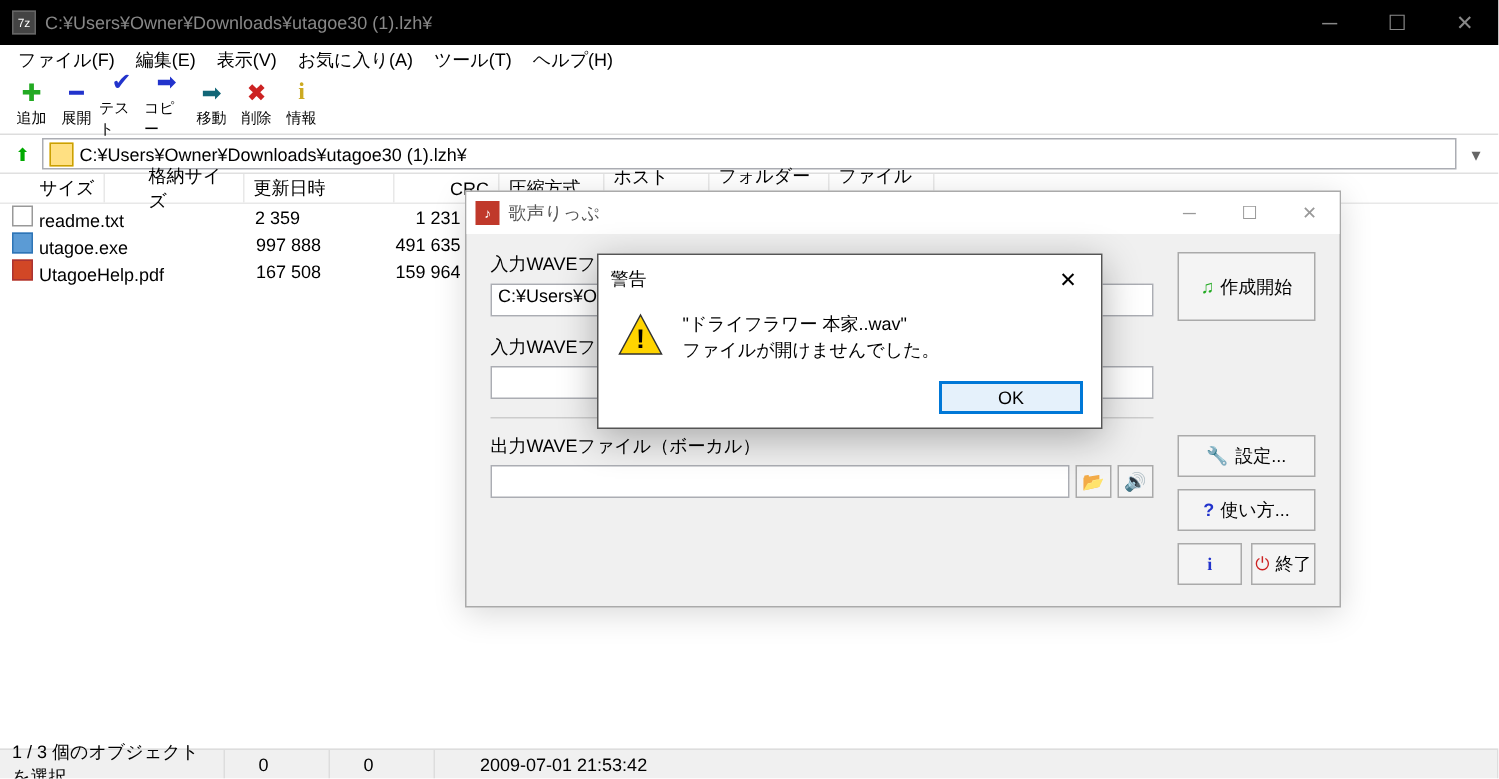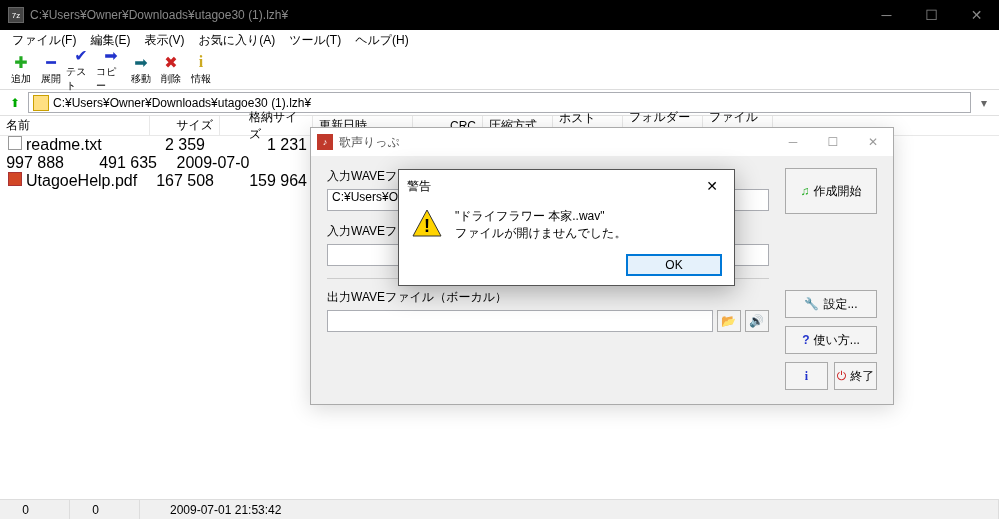--- a/index.html
+++ b/index.html
@@ -31,21 +31,21 @@
 .col-psize { width: 70px; justify-content: flex-end; margin-left: 23px; }
 .col-date { width: 100px; text-align: center; }
 .col-crc { width: 70px; justify-content: flex-end; }
 .col-method { width: 70px; }
 .col-host { width: 70px; }
 .col-folders { width: 80px; justify-content: flex-end; }
 .col-files { width: 70px; justify-content: flex-end; }
 
 .listbody { background: #fff; }
 .row { height: 18px; display: flex; align-items: center; }
-.row .cell { padding: 0 6px; font-size: 16px; }
+.row .cell { padding: 0 6px; font-size: 12px; }
 .row .fic { width: 14px; height: 14px; margin: 0 4px 0 2px; display: inline-block; }
 .fic.txt { background: #fff; border: 1px solid #999; }
 .fic.exe { background: #5b9bd5; border: 1px solid #2e75b6; }
 .fic.pdf { background: #d24726; border: 1px solid #a33; }
 
 .status { position: absolute; bottom: 0; left: 0; right: 0; height: 20px; background: #f0f0f0; border-top: 1px solid #ddd; display: flex; align-items: center; font-size: 12px; }
 .status div { padding: 0 8px; border-right: 1px solid #ddd; height: 100%; display: flex; align-items: center; }
 .status .s1 { width: 150px; }
 .status .s2 { width: 70px; justify-content: flex-end; padding-right: 40px; }
 .status .s3 { width: 70px; justify-content: flex-end; padding-right: 40px; }
@@ -137,52 +137,53 @@
   <div class="up">⬆</div>
   <div class="path">
     <div class="folder-ic"></div>
     <span style="margin-left:4px">C:¥Users¥Owner¥Downloads¥utagoe30 (1).lzh¥</span>
     <div style="flex:1"></div>
   </div>
   <div class="dd">▾</div>
 </div>
 
 <div class="listhdr">
-  <div class="col-name">名前</div>
   <div class="col-size">サイズ</div>
   <div class="col-psize">格納サイズ</div>
   <div class="col-date">更新日時</div>
   <div class="col-crc">CRC</div>
   <div class="col-method">圧縮方式</div>
   <div class="col-host">ホスト OS</div>
   <div class="col-folders">フォルダー数</div>
   <div class="col-files">ファイル数</div>
 </div>
 
 <div class="listbody">
   <div class="row">
     <div class="cell col-name"><span class="fic txt"></span><span>readme.txt</span></div>
     <div class="cell col-size" style="text-align:center">2 359</div>
     <div class="cell col-psize" style="text-align:right">1 231</div>
     <div class="cell col-date">2009-06-2</div>
   </div>
   <div class="row">
+    <div class="cell col-name"><span class="fic exe"></span><span>utagoe.exe</span></div>
     <div class="cell col-size" style="text-align:right">997 888</div>
     <div class="cell col-psize" style="text-align:right">491 635</div>
     <div class="cell col-date">2009-07-0</div>
   </div>
   <div class="row">
     <div class="cell col-name"><span class="fic pdf"></span><span>UtagoeHelp.pdf</span></div>
     <div class="cell col-size" style="text-align:right">167 508</div>
     <div class="cell col-psize" style="text-align:right">159 964</div>
     <div class="cell col-date">2009-07-0</div>
   </div>
 </div>
 
 <div class="status">
+  <div class="s1">1 / 3 個のオブジェクトを選択</div>
   <div class="s2">0</div>
   <div class="s3">0</div>
   <div class="s4">2009-07-01 21:53:42</div>
 </div>
 
 <div class="win2">
   <div class="tb">
     <div class="ic">♪</div>
     <span>歌声りっぷ</span>
     <div class="sp"></div>

